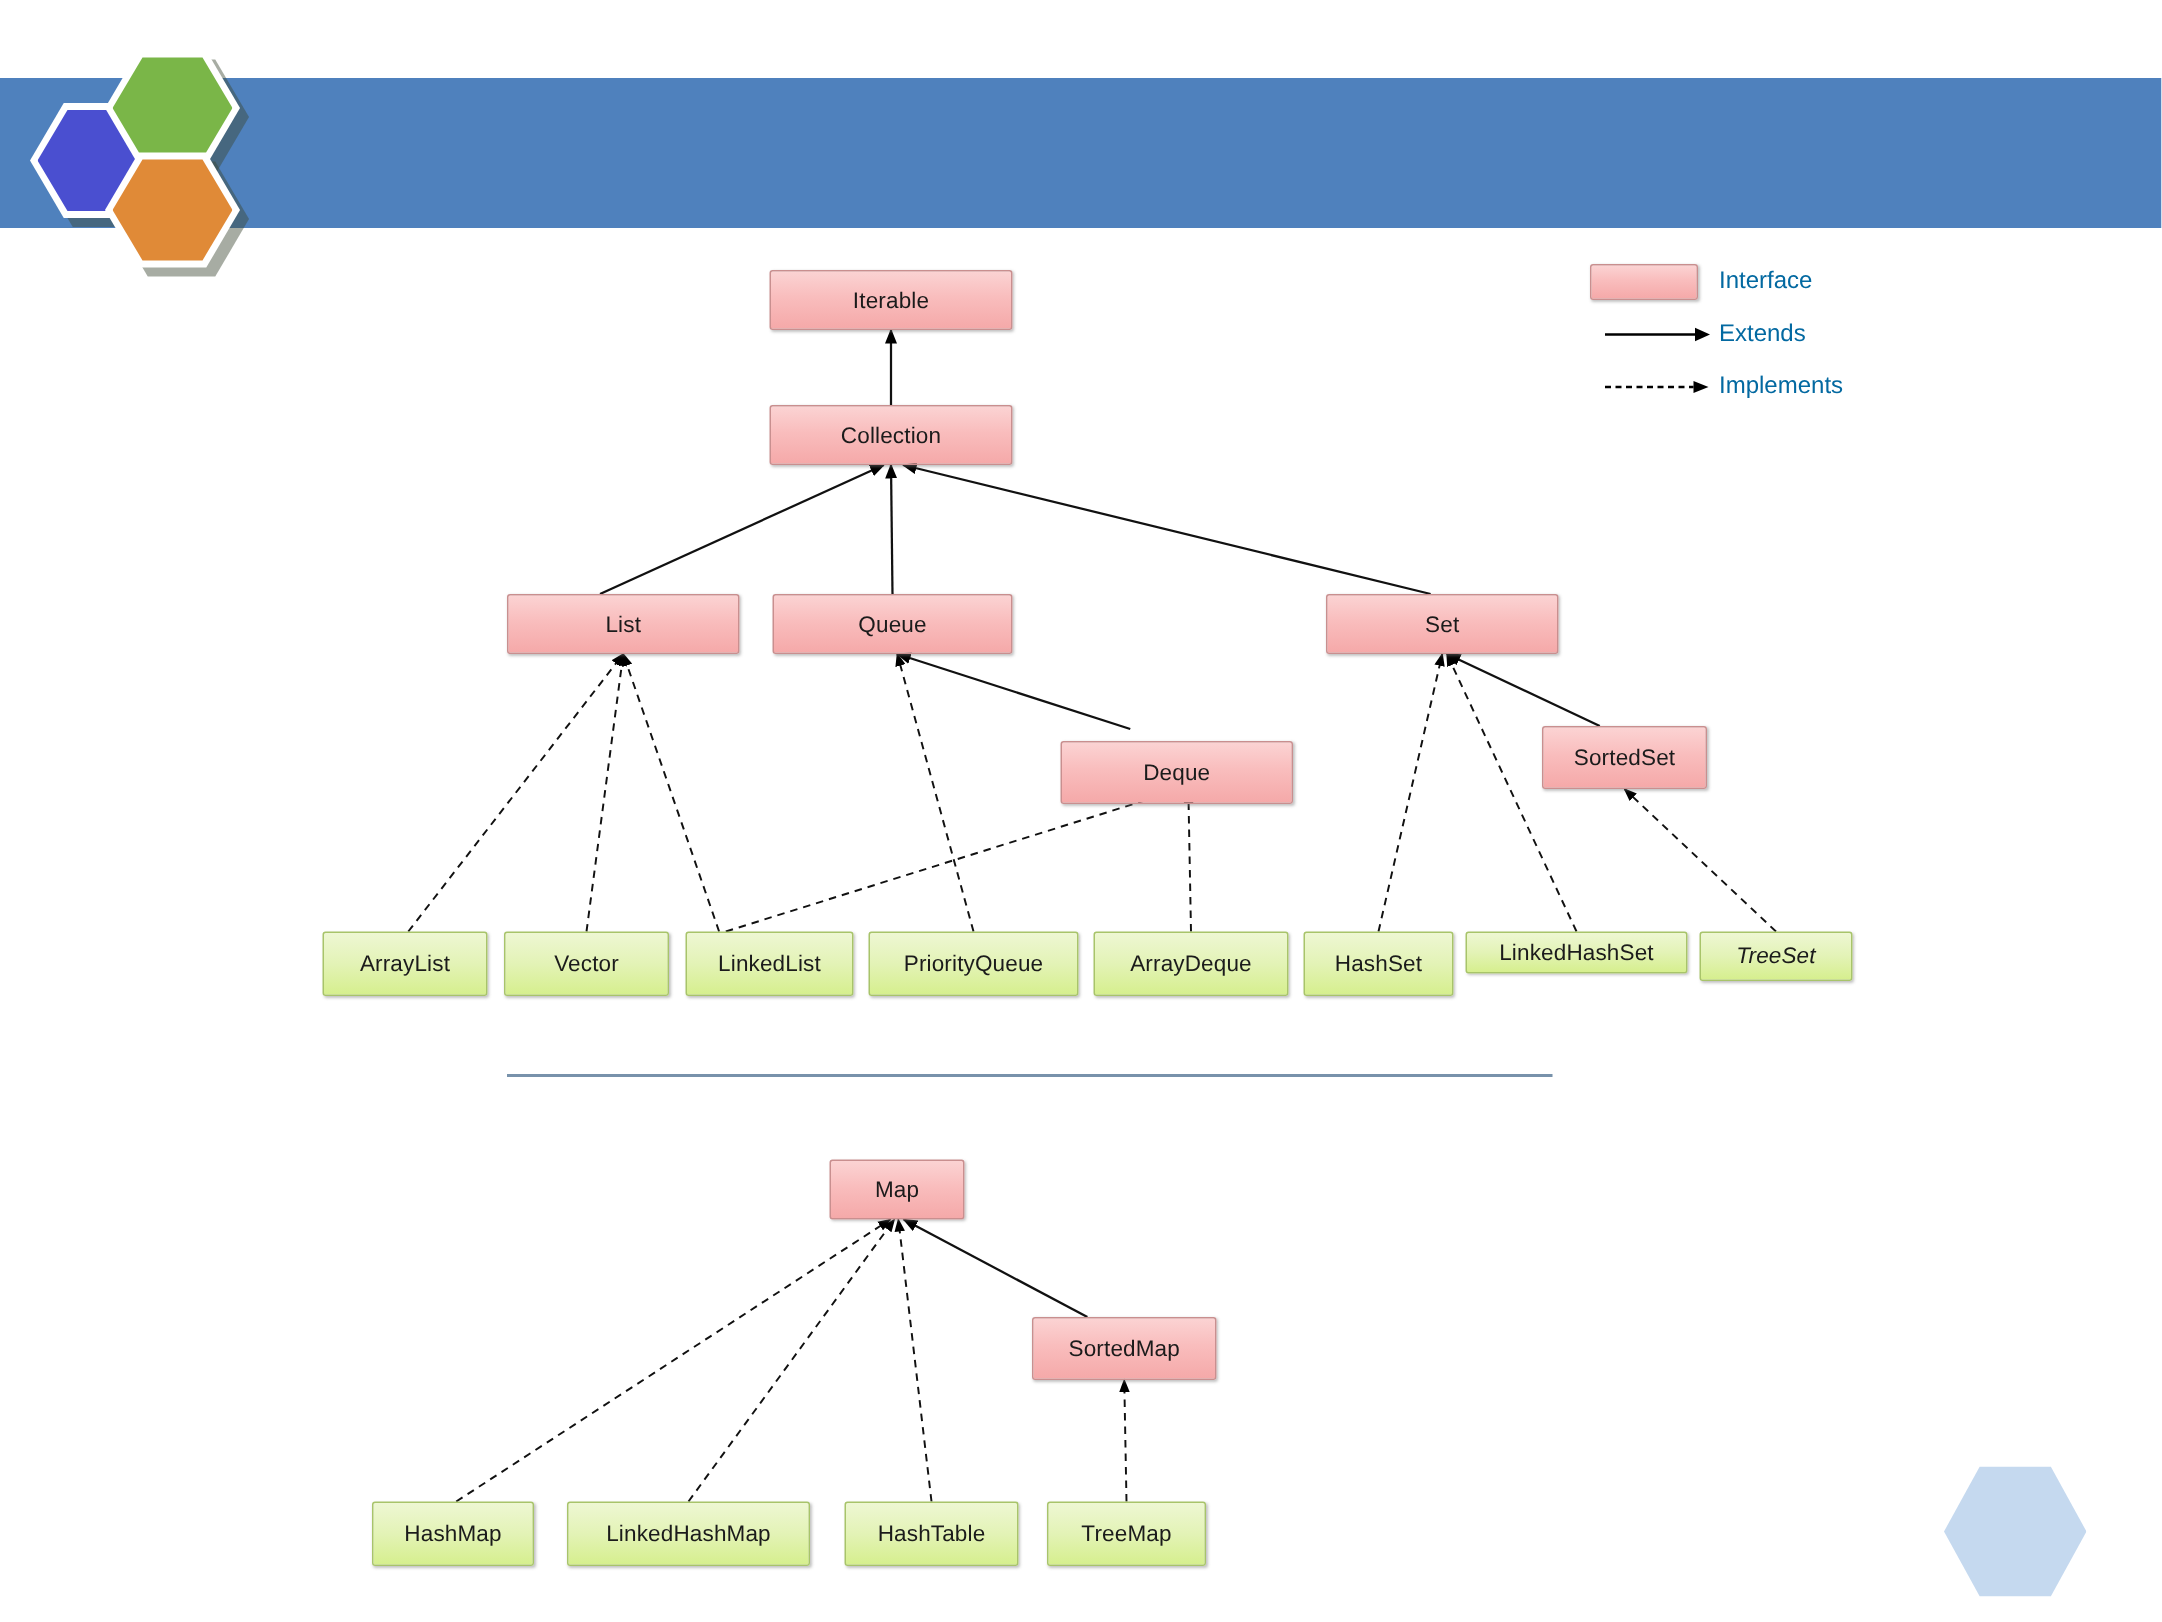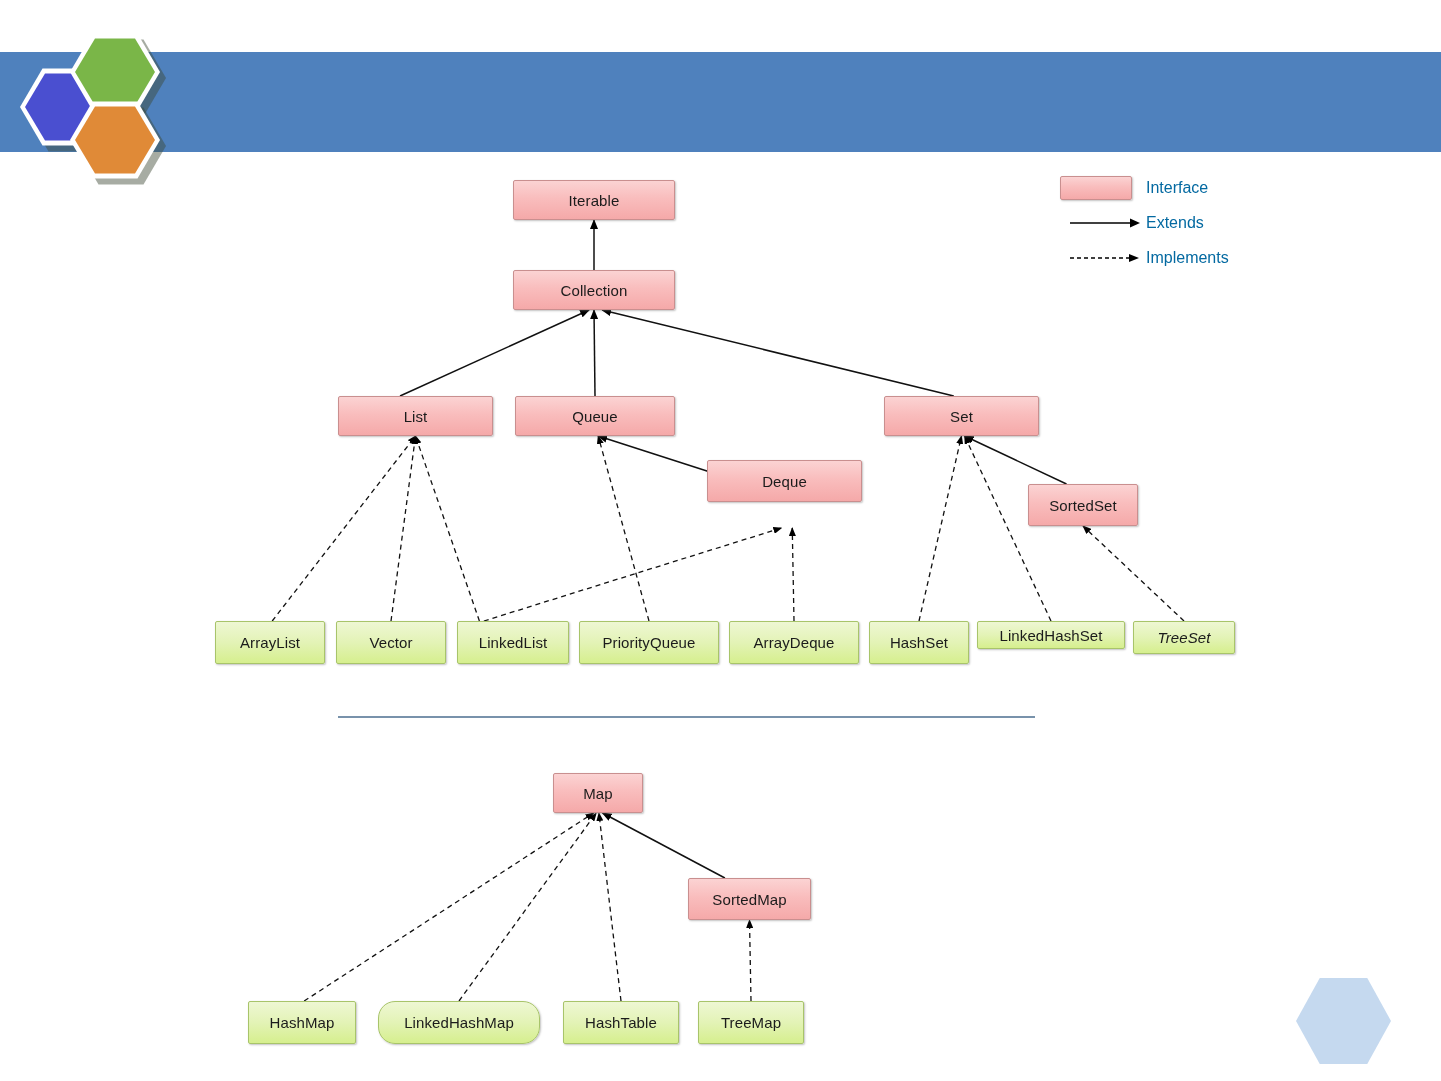--- a/index.html
+++ b/index.html
@@ -237,21 +237,21 @@
       </div>
       <div class="node interface" style="left: 338px; top: 396px; width: 155px; height: 40px;">
         <span>List</span>
       </div>
       <div class="node interface" style="left: 515px; top: 396px; width: 160px; height: 40px;">
         <span>Queue</span>
       </div>
       <div class="node interface" style="left: 884px; top: 396px; width: 155px; height: 40px;">
         <span>Set</span>
       </div>
-      <div class="node interface" style="left: 707px; top: 460px; width: 155px; height: 42px;">
+      <div class="node interface" style="left: 707px; top: 494px; width: 155px; height: 42px;">
         <span>Deque</span>
       </div>
       <div class="node interface" style="left: 1028px; top: 484px; width: 110px; height: 42px;">
         <span>SortedSet</span>
       </div>
       <div class="node klass" style="left: 215px; top: 621px; width: 110px; height: 43px;">
         <span>ArrayList</span>
       </div>
       <div class="node klass" style="left: 336px; top: 621px; width: 110px; height: 43px;">
         <span>Vector</span>
@@ -276,21 +276,21 @@
       </div>
       <div class="node interface" style="left: 553px; top: 773px; width: 90px; height: 40px;">
         <span>Map</span>
       </div>
       <div class="node interface" style="left: 688px; top: 878px; width: 123px; height: 42px;">
         <span>SortedMap</span>
       </div>
       <div class="node klass" style="left: 248px; top: 1001px; width: 108px; height: 43px;">
         <span>HashMap</span>
       </div>
-      <div class="node klass" style="left: 378px; top: 1001px; width: 162px; height: 43px; border-radius: 17px;">
+      <div class="node klass" style="left: 378px; top: 1001px; width: 162px; height: 43px;">
         <span>LinkedHashMap</span>
       </div>
       <div class="node klass" style="left: 563px; top: 1001px; width: 116px; height: 43px;">
         <span>HashTable</span>
       </div>
       <div class="node klass" style="left: 698px; top: 1001px; width: 106px; height: 43px; text-align: center;">
         <span>TreeMap</span>
       </div>
     </div>
 </div>

